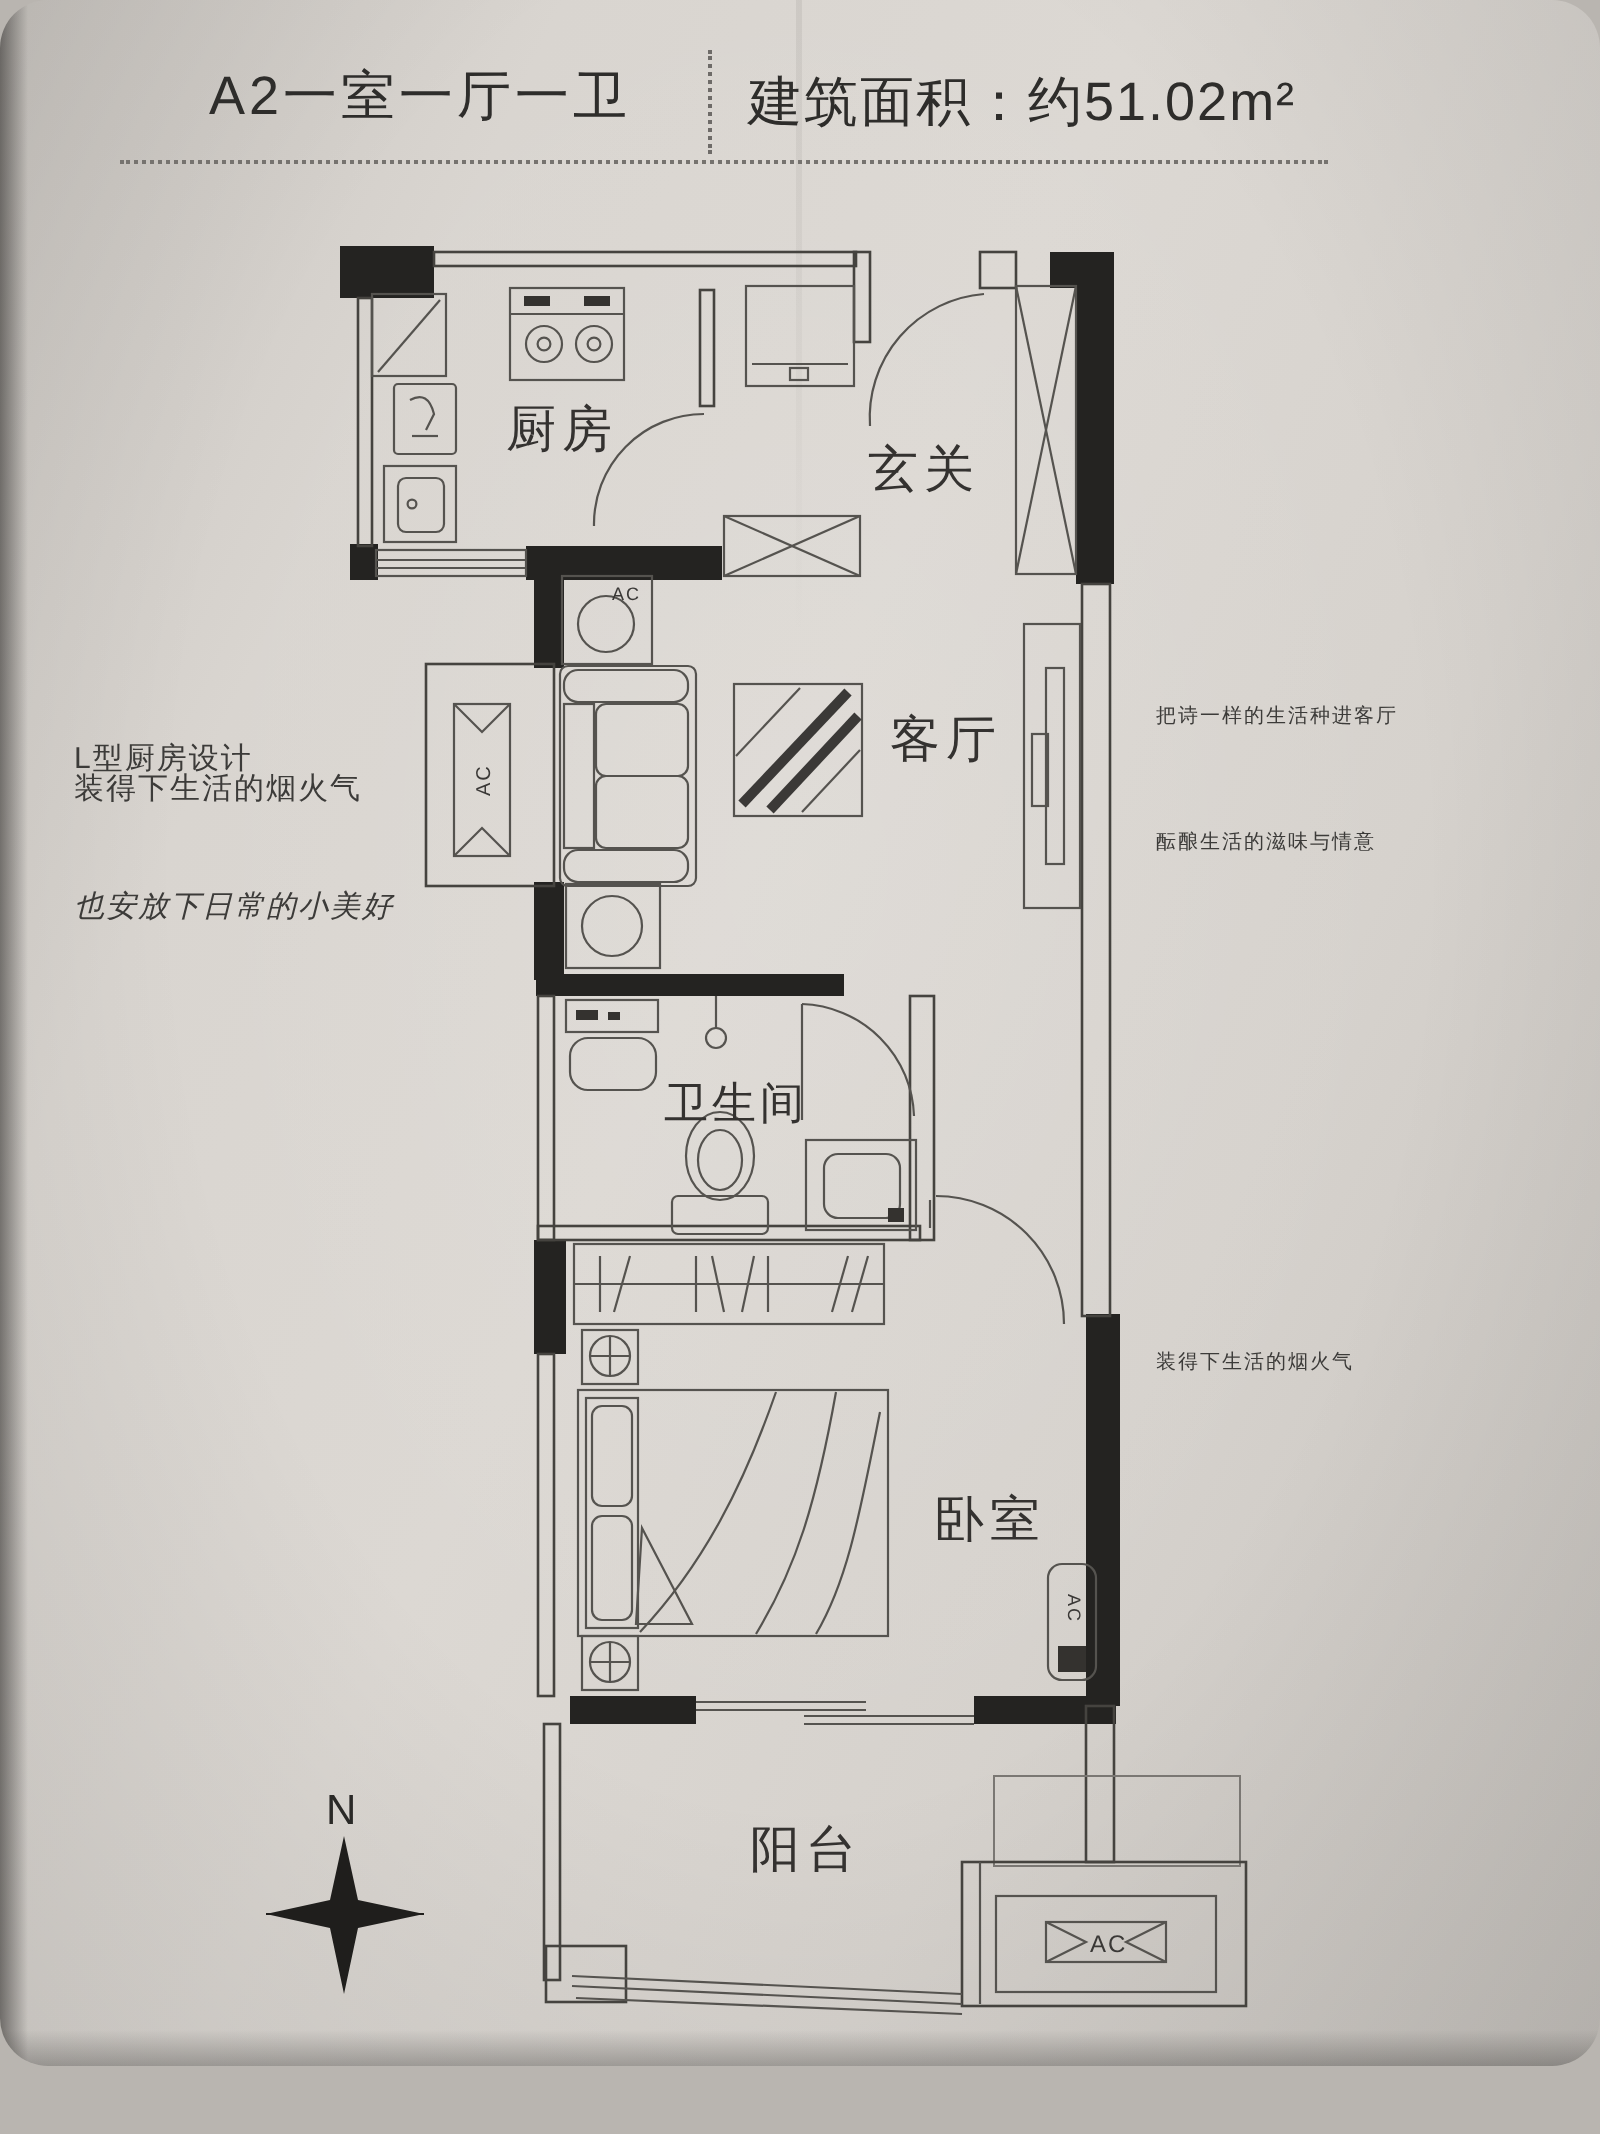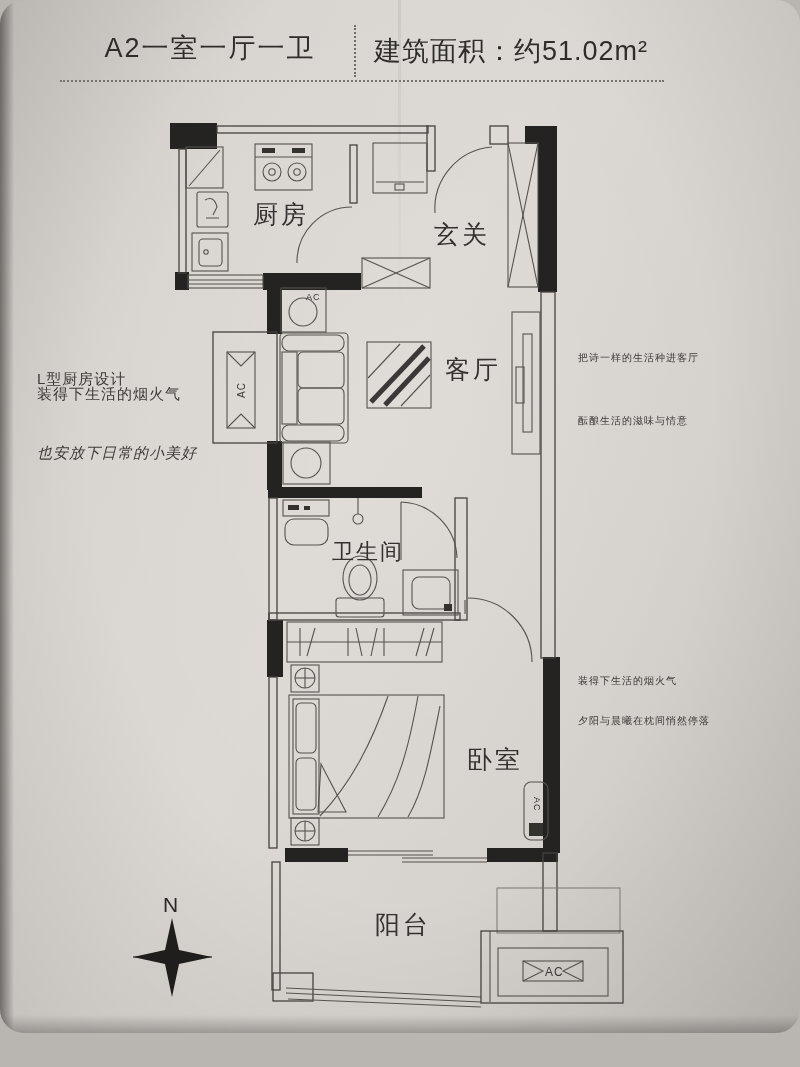--- a/index.html
+++ b/index.html
@@ -49,21 +49,20 @@
   <div class="hdivider"></div>
 
   <div class="note note-l" style="left:37px;top:338px;">L型厨房设计</div>
   <div class="note note-l" style="left:37px;top:353px;">装得下生活的烟火气</div>
   <div class="note note-l" style="left:37px;top:412px;font-style:italic;">也安放下日常的小美好</div>
 
   <div class="note note-r" style="left:578px;top:351px;">把诗一样的生活种进客厅</div>
   <div class="note note-r" style="left:578px;top:414px;">酝酿生活的滋味与情意</div>
 
   <div class="note note-r" style="left:578px;top:674px;">装得下生活的烟火气</div>
-  <div class="note note-r" style="left:578px;top:714px;">夕阳与晨曦在枕间悄然停落</div>
 
   <svg width="800" height="1067" viewBox="0 0 800 1067">
 
     <g>
       <rect class="w" x="170" y="123" width="47" height="26"></rect>
       <rect class="w" x="525" y="126" width="32" height="18"></rect>
       <rect class="w" x="538" y="126" width="19" height="166"></rect>
       <rect class="w" x="175" y="272" width="14" height="18"></rect>
       <rect class="w" x="263" y="273" width="98" height="17"></rect>
       <rect class="w" x="267" y="290" width="15" height="44"></rect>

